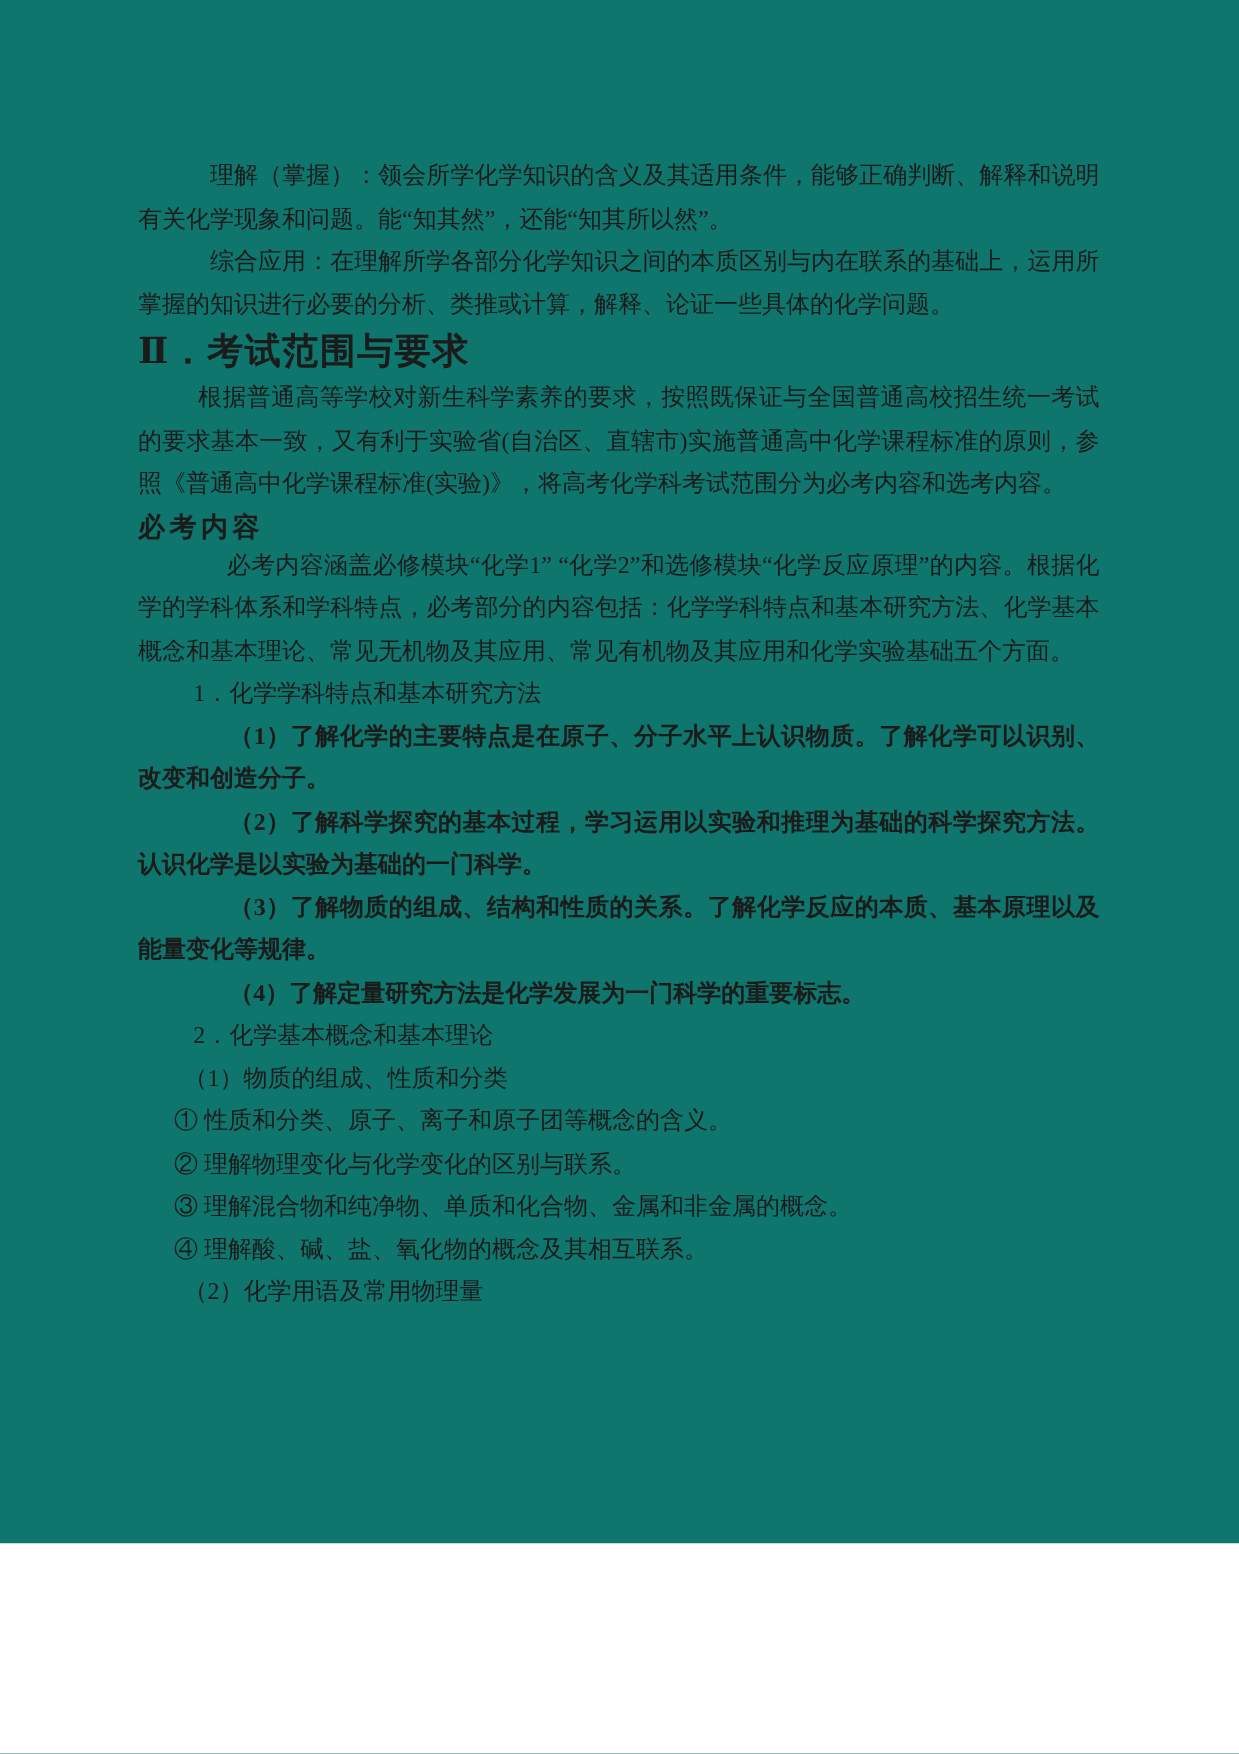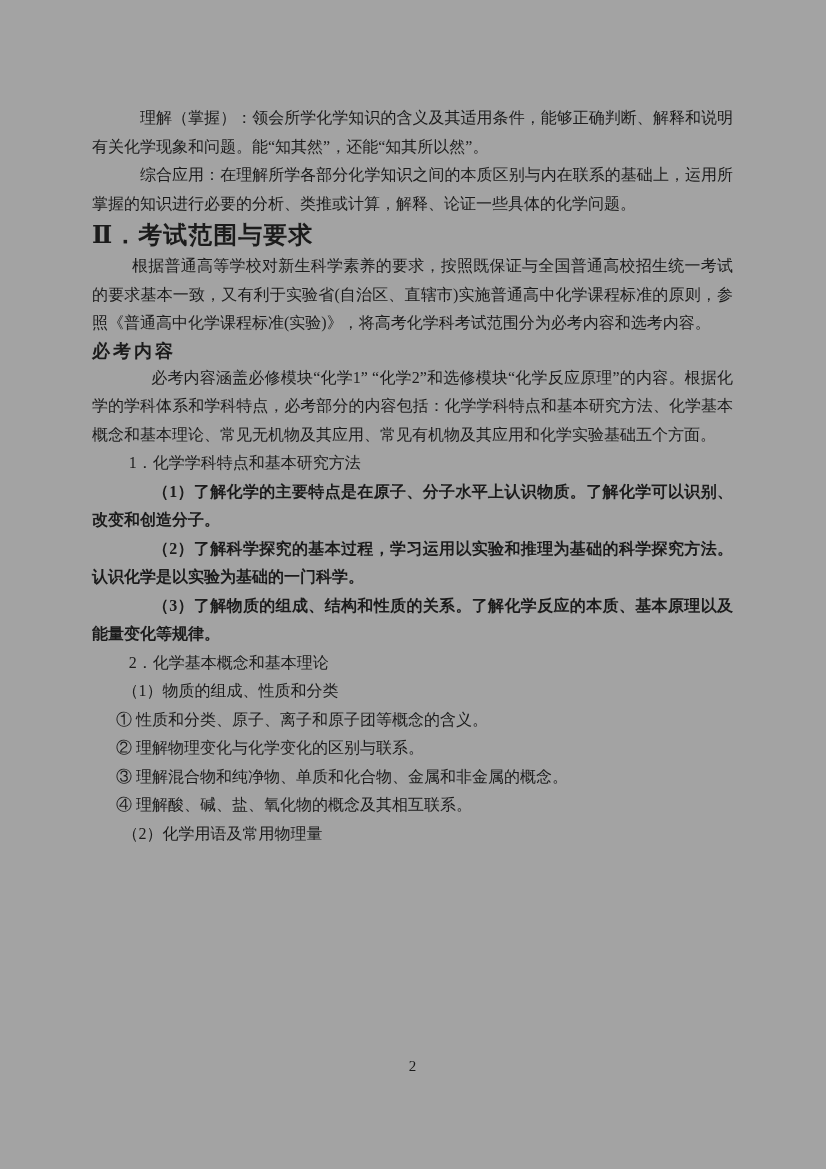--- a/index.html
+++ b/index.html
@@ -1,20 +1,20 @@
 <!DOCTYPE html>
 <html><head>
 <meta charset="utf-8">
 <style>
   html, body { margin: 0; padding: 0; background: #ffffff; }
   .page {
     position: relative;
     width: 826px;
-    height: 1169px;
-    background: #a3a3a3;
+    height: 1029px;
+    background: #0f766e;
     color: #1b1b1b;
     font-family: "Liberation Serif", "DejaVu Serif", serif;
     overflow: hidden;
   }
   .content {
     position: absolute;
     left: 92px;
     top: 0;
     width: 641px;
     padding-top: 104px;
@@ -78,20 +78,21 @@
     <p class="body indent-c">必考内容涵盖必修模块“化学1” “化学2”和选修模块“化学反应原理”的内容。根据化学的学科体系和学科特点，必考部分的内容包括：化学学科特点和基本研究方法、化学基本概念和基本理论、常见无机物及其应用、常见有机物及其应用和化学实验基础五个方面。</p>
 
     <p class="body num-heading">1．化学学科特点和基本研究方法</p>
 
     <p class="body item-paren">（1）了解化学的主要特点是在原子、分子水平上认识物质。了解化学可以识别、改变和创造分子。</p>
 
     <p class="body item-paren">（2）了解科学探究的基本过程，学习运用以实验和推理为基础的科学探究方法。认识化学是以实验为基础的一门科学。</p>
 
     <p class="body item-paren">（3）了解物质的组成、结构和性质的关系。了解化学反应的本质、基本原理以及能量变化等规律。</p>
 
+    <p class="body item-paren">（4）了解定量研究方法是化学发展为一门科学的重要标志。</p>
 
 
     <p class="body num-heading">2．化学基本概念和基本理论</p>
 
     <p class="body item-paren2">（1）物质的组成、性质和分类</p>
 
     <p class="body item-circle">① 性质和分类、原子、离子和原子团等概念的含义。</p>
 
     <p class="body item-circle">② 理解物理变化与化学变化的区别与联系。</p>
 

